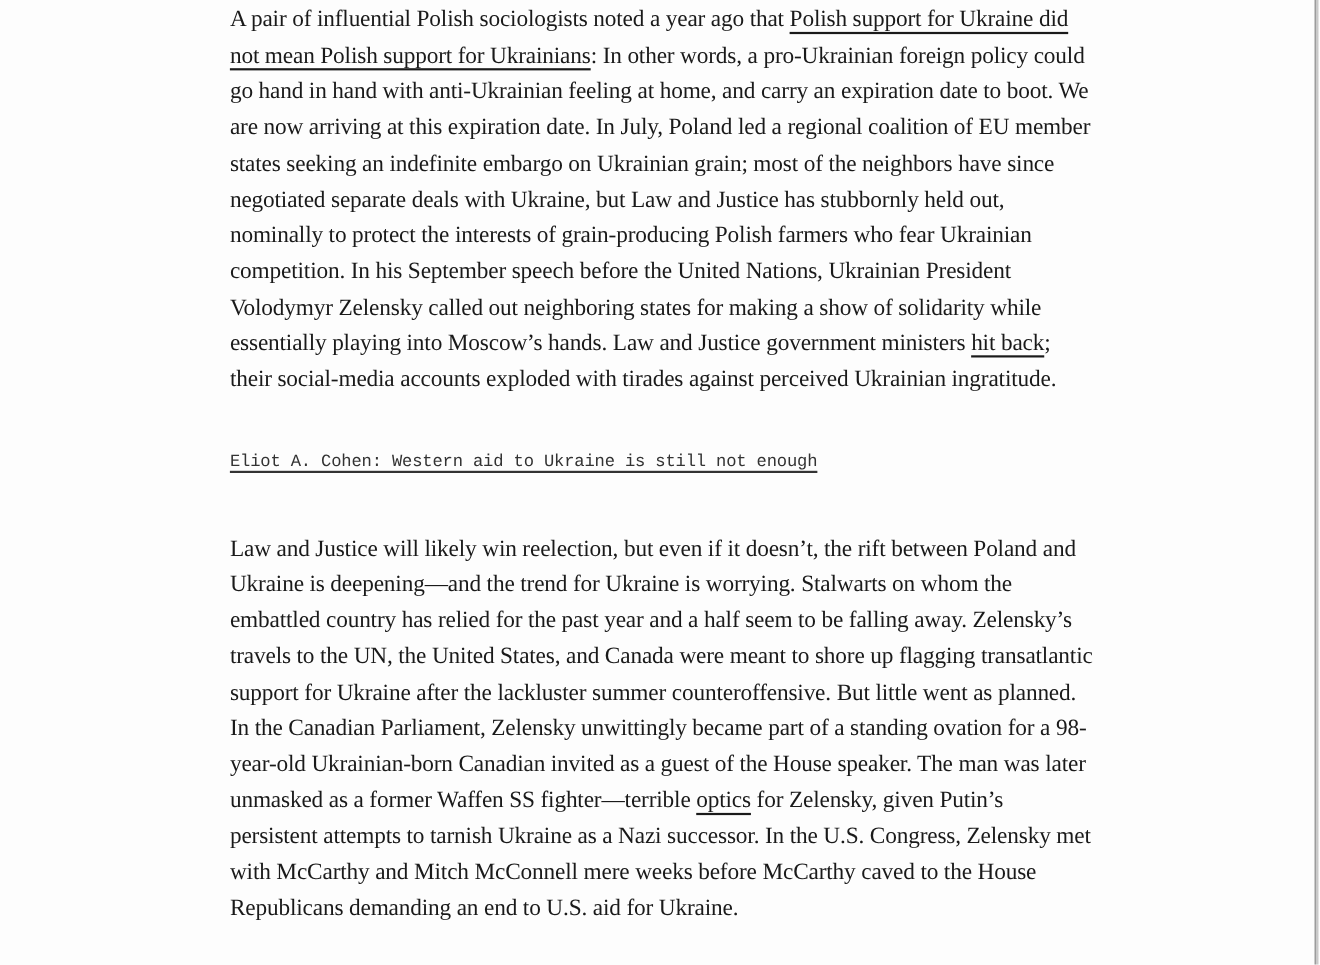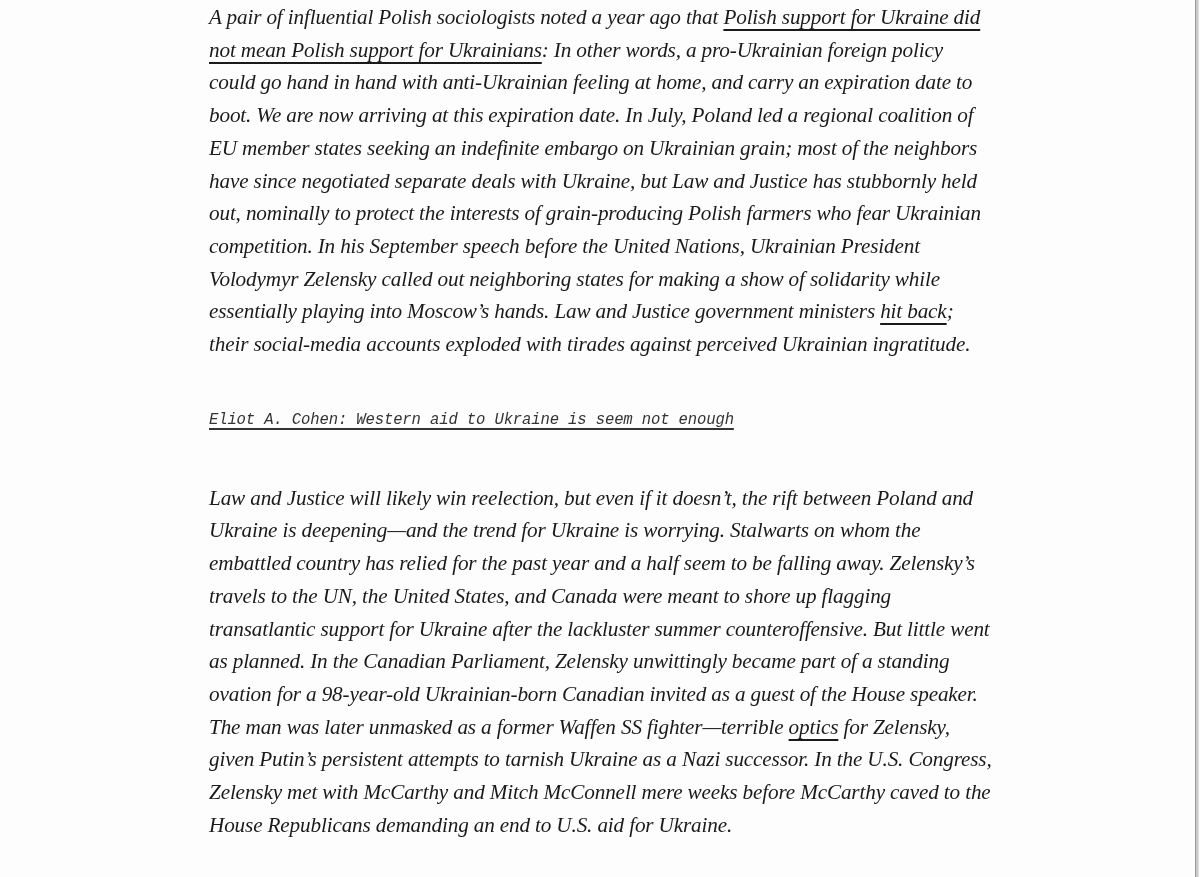--- a/index.html
+++ b/index.html
@@ -7,21 +7,20 @@
       padding: 0;
       width: 1200px;
       height: 877px;
       overflow: hidden;
       background: #fdfdfd;
     }
     .page {
       position: relative;
       width: 1200px;
       height: 877px;
-      font-style: italic;
     }
     .article {
       position: absolute;
       left: 209px;
       top: 0px;
       width: 785px;
       font-family: "Liberation Serif", "DejaVu Serif", serif;
       font-size: 21.2px;
       line-height: 32.7px;
       color: #1a1a1a;
@@ -59,19 +58,19 @@
       background: linear-gradient(to right, #9c9c9c 0, #9c9c9c 1px, #c9c9c9 1px, #c9c9c9 3px, #e0e0e0 3px);
     }
   </style>
 </head>
 <body>
 
 <div class="page">
   <div class="article">
     <p class="p1"><span>A pair of influential Polish sociologists noted a year ago that </span><a href="#">Polish support for Ukraine did not mean Polish support for Ukrainians</a><span>: In other words, a pro-Ukrainian foreign policy could go hand in hand with anti-Ukrainian feeling at home, and carry an expiration date to boot. We are now arriving at this expiration date. In July, Poland led a regional coalition of EU member states seeking an indefinite embargo on Ukrainian grain; most of the neighbors have since negotiated separate deals with Ukraine, but Law and Justice has stubbornly held out, nominally to protect the interests of grain-producing Polish farmers who fear Ukrainian competition. In his September speech before the United Nations, Ukrainian President Volodymyr Zelensky called out neighboring states for making a show of solidarity while essentially playing into Moscow’s hands. Law and Justice government ministers </span><a href="#">hit back</a><span>; their social-media accounts exploded with tirades against perceived Ukrainian ingratitude.</span></p>
 
-    <p class="related"><a href="#">Eliot A. Cohen: Western aid to Ukraine is seem not enough</a></p>
+    <p class="related"><a href="#">Eliot A. Cohen: Western aid to Ukraine is still not enough</a></p>
 
     <p class="p2"><span>Law and Justice will likely win reelection, but even if it doesn’t, the rift between Poland and Ukraine is deepening—and the trend for Ukraine is worrying. Stalwarts on whom the embattled country has relied for the past year and a half seem to be falling away. Zelensky’s travels to the UN, the United States, and Canada were meant to shore up flagging transatlantic support for Ukraine after the lackluster summer counteroffensive. But little went as planned. In the Canadian Parliament, Zelensky unwittingly became part of a standing ovation for a 98-year-old Ukrainian-born Canadian invited as a guest of the House speaker. The man was later unmasked as a former Waffen SS fighter—terrible </span><a href="#">optics</a><span> for Zelensky, given Putin’s persistent attempts to tarnish Ukraine as a Nazi successor. In the U.S. Congress, Zelensky met with McCarthy and Mitch McConnell mere weeks before McCarthy caved to the House Republicans demanding an end to U.S. aid for Ukraine.</span></p>
   </div>
 
   <div class="scrollbar-edge"></div>
 </div>
 
 </body></html>

